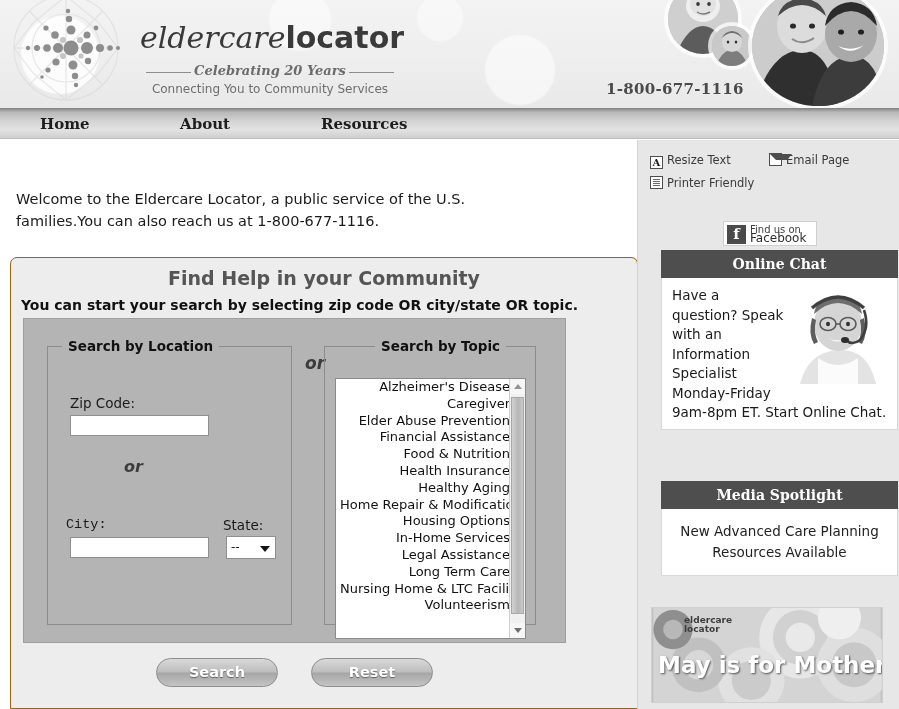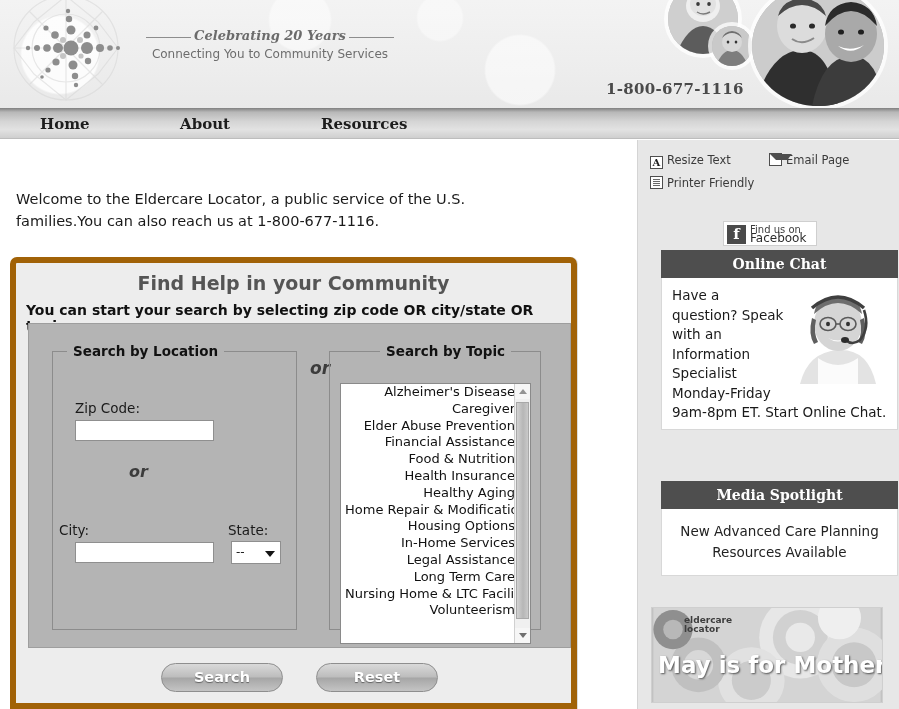--- a/index.html
+++ b/index.html
@@ -74,23 +74,23 @@
     position: absolute; left: 0; top: 140px; width: 637px; height: 569px;
     background: #ffffff;
   }
   .welcome {
     position: absolute; left: 16px; top: 48px; width: 560px;
     font-size: 14.5px; color: #1a1a1a; line-height: 22px;
   }
 
   
   .panel {
-    position: absolute; left: 10px; top: 117px; width: 567px; height: 452px;
+    position: absolute; left: 10px; top: 117px; width: 628px; height: 452px;
     background: #ededed;
-    border: 6px solid #a16207;
+    border: 1px solid #a16207;
     border-radius: 7px 7px 0 0;
     box-shadow: 1px 0 0 #dcdcdc;
   }
   .panel-title {
     margin-top: 9px; text-align: center; font-size: 19px; font-weight: bold; color: #555555;
   }
   .panel-sub {
     margin-top: 8px; margin-left: 10px; font-size: 14px; font-weight: bold; color: #111;
   }
   .panel-inner {
@@ -108,21 +108,21 @@
     font-size: 13.5px; font-weight: bold; color: #111; white-space: nowrap;
   }
   .fs-location .fs-legend { left: 14px; }
   .fs-topic .fs-legend { left: 50px; }
   .or-sep {
     position: absolute; left: 281px; top: 34px; font-size: 17px; font-weight: bold;
     font-style: italic; color: #3c3c3c; font-family: "DejaVu Sans", sans-serif;
   }
   .fld-label { position: absolute; font-size: 13.5px; color: #1a1a1a; }
   .lbl-zip { left: 22px; top: 48px; }
-  .lbl-city { left: 6px; top: 170px; }
+  .lbl-city { left: 18px; top: 170px; font-family: Liberation Mono, monospace; }
   .lbl-state { left: 175px; top: 170px; }
   .or-inline {
     position: absolute; left: 76px; top: 110px; font-size: 16px; font-weight: bold;
     font-style: italic; color: #3c3c3c;
   }
   .txt-input {
     position: absolute; height: 21px; background: #fff; border: 1px solid #8f8f8f;
     font-size: 13px; padding: 0 3px; font-family: "DejaVu Sans", sans-serif; color: #111;
   }
   .in-zip { left: 22px; top: 68px; width: 139px; }
@@ -279,20 +279,23 @@
         <circle cx="70" cy="55" r="3.2"></circle>
       </g>
       <g fill="#c4c4c4">
         <circle cx="45" cy="34" r="3"></circle>
           <circle cx="62" cy="34" r="3"></circle>
         <circle cx="45" cy="50" r="3"></circle>
           <circle cx="63" cy="50" r="2.6"></circle>
       </g>
     </svg>
     <div class="logo-text">
+      <div class="logo-main">
+        <span class="ital">eldercare</span><span class="bold">locator</span>
+      </div>
       <div class="logo-celebrate">Celebrating 20 Years</div>
       <div class="logo-tagline">Connecting You to Community Services</div>
     </div>
     <div class="phone">1-800-677-1116</div>
 
     <div class="photo photo-a">
       <svg class="inner" viewBox="0 0 70 70">
           <rect width="70" height="70" fill="#cfcfcf"></rect>
         <ellipse cx="35" cy="22" rx="17" ry="16" fill="#efefef"></ellipse>
         <path d="M8 70 Q20 42 35 42 Q50 42 62 70 Z" fill="#5c5c5c"></path>

